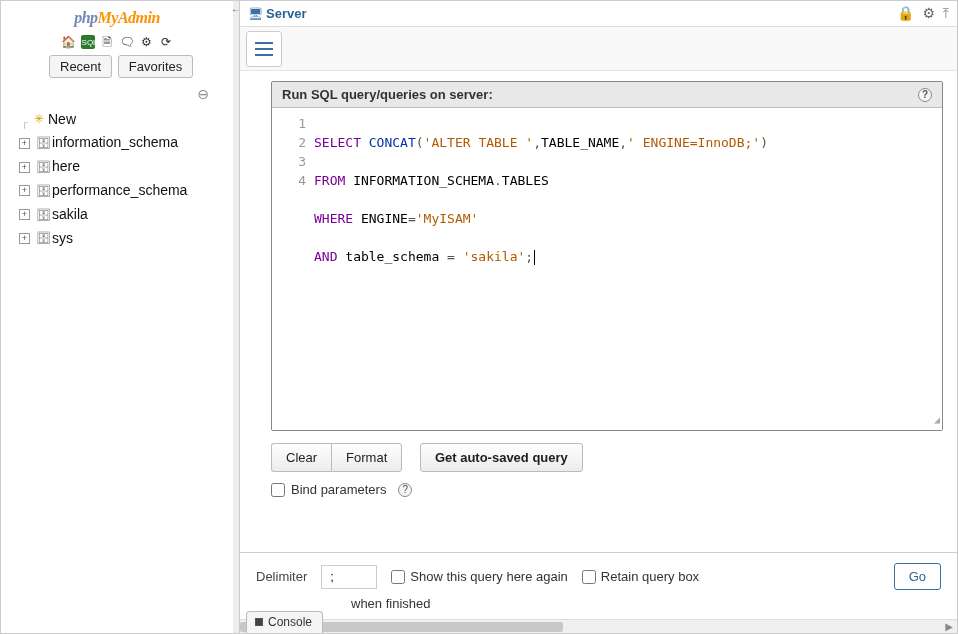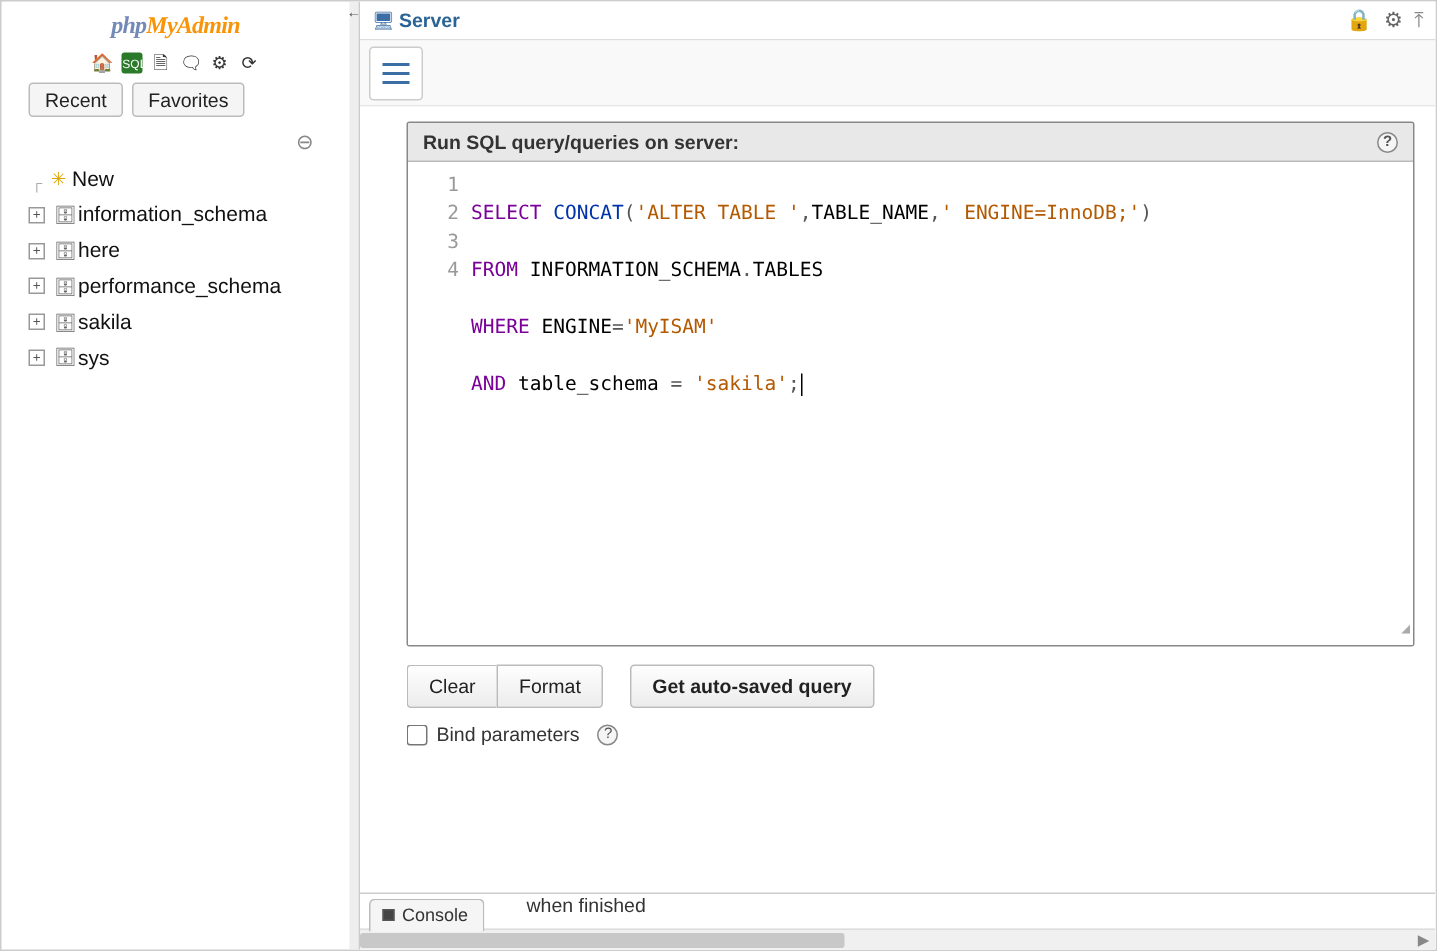--- a/index.html
+++ b/index.html
@@ -49,20 +49,21 @@
   }
   .tab {
     display:inline-block;
     border:1px solid #bbb;
     border-radius:3px;
     padding:3px 10px;
     background:#f5f5f5;
     cursor:pointer;
     font-size:13px;
     color:#222;
+    margin-left:30px;
   }
   .tab + .tab { margin-left:2px; }
   .link-icon-row { text-align: right; padding-right: 24px; font-size:14px; color:#888;}
   .tree {
     margin: 6px 0 0 18px;
     font-size: 14px;
     line-height: 1.7;
     color: #222;
   }
   .tree-item {
@@ -279,21 +280,21 @@
     font-size:13px;
   }
   .second-footer-line {
     display:flex;
     align-items:center;
     padding:0 16px 8px 16px;
     gap:25px;
   }
   .console-tab {
     position:absolute;
-    left:6px; bottom:12px;
+    left:6px; bottom:0;
     border:1px solid #bbb;
     border-bottom:none;
     background: #f5f5f5;
     padding:3px 10px 4px 8px;
     font-size:12px;
     border-radius:4px 4px 0 0;
     z-index:2;
     color:#333;
     cursor:pointer;
     display:flex;
@@ -436,20 +437,33 @@
 
       <div class="chk-row">
         <input type="checkbox" style="">
         <span>Bind parameters</span>
         <span class="help-q">?</span>
       </div>
       <div style="height:40px;"></div>
     </div>
 
     <div class="footer">
+      <div class="footer-inner">
+        <span class="delim-label">Delimiter</span>
+        <input class="delim-input" value=";" style="">
+        <label style="display:flex;align-items:center;gap:5px;">
+          <input type="checkbox" style="">
+          <span>Show this query here again</span>
+        </label>
+        <label style="display:flex;align-items:center;gap:5px;">
+          <input type="checkbox" style="">
+          <span>Retain query box</span>
+        </label>
+        <button class="go-btn">Go</button>
+      </div>
       <div class="second-footer-line">
         <span style="width:70px;"></span>
         <span>when finished</span>
       </div>
       <div class="hscroll-track">
         <span class="hscroll-arrow l">◀</span>
         <div class="hscroll-thumb"></div>
         <span class="hscroll-arrow r">▶</span>
       </div>
     </div>

